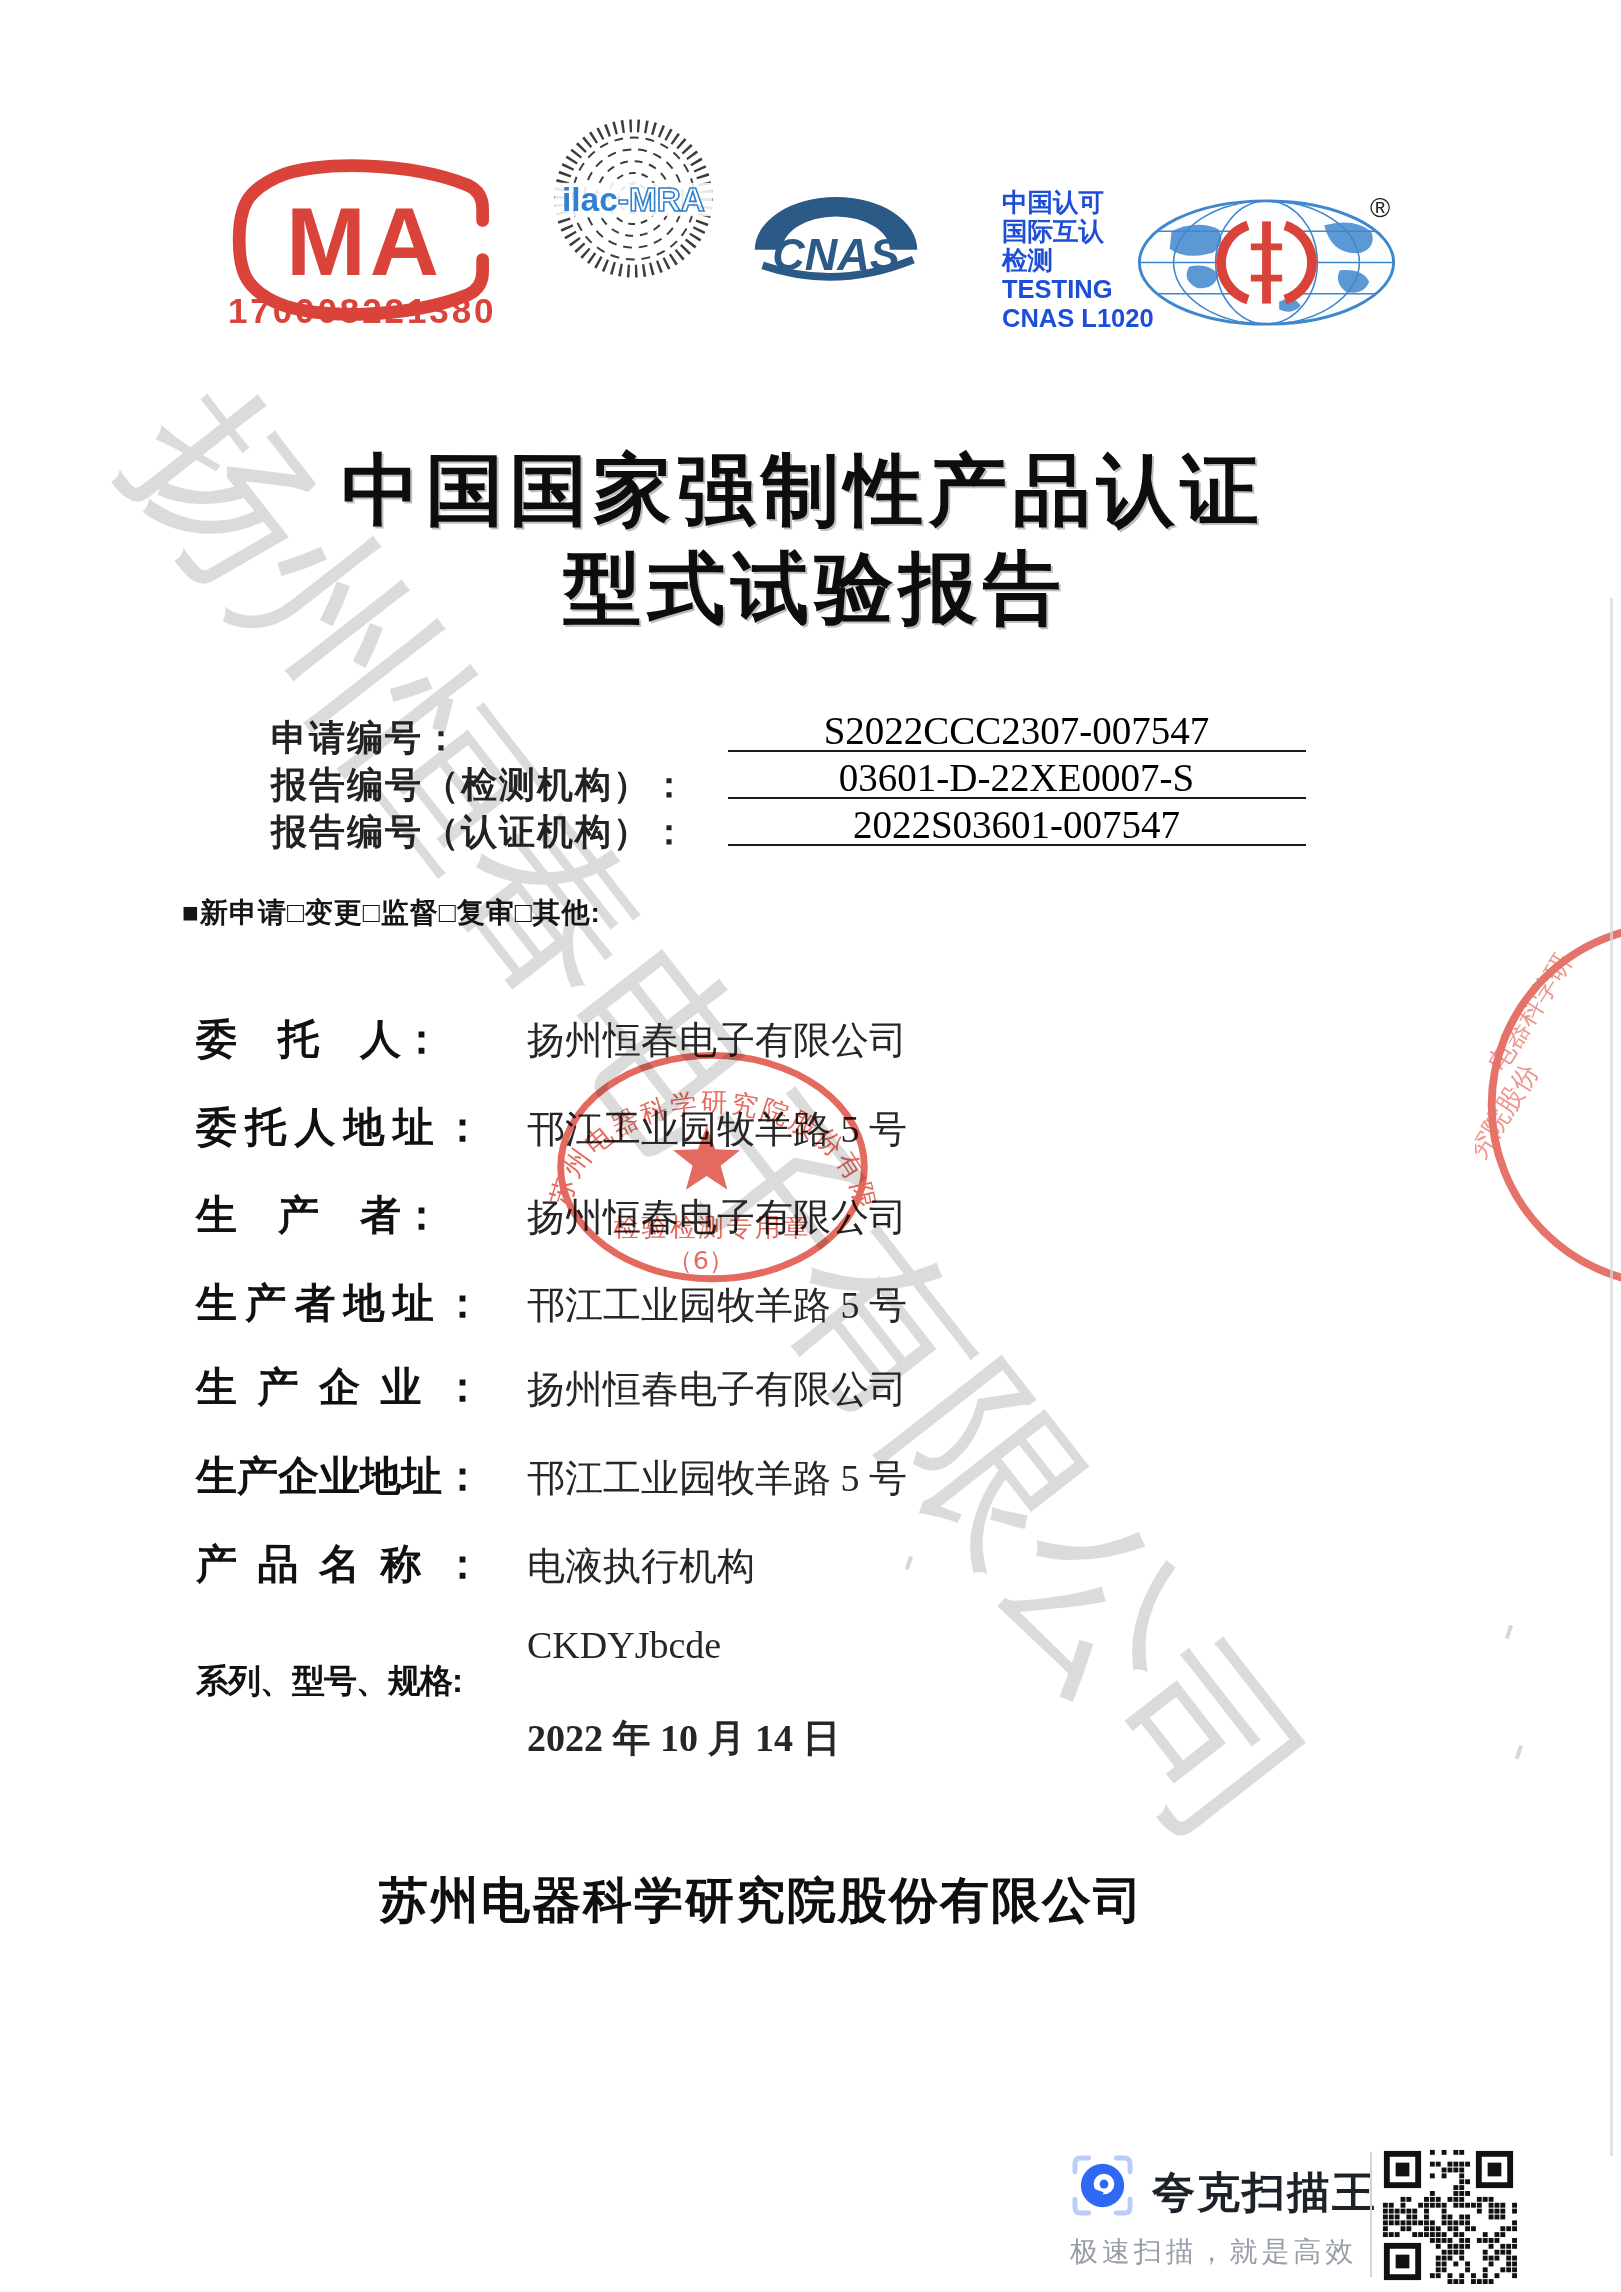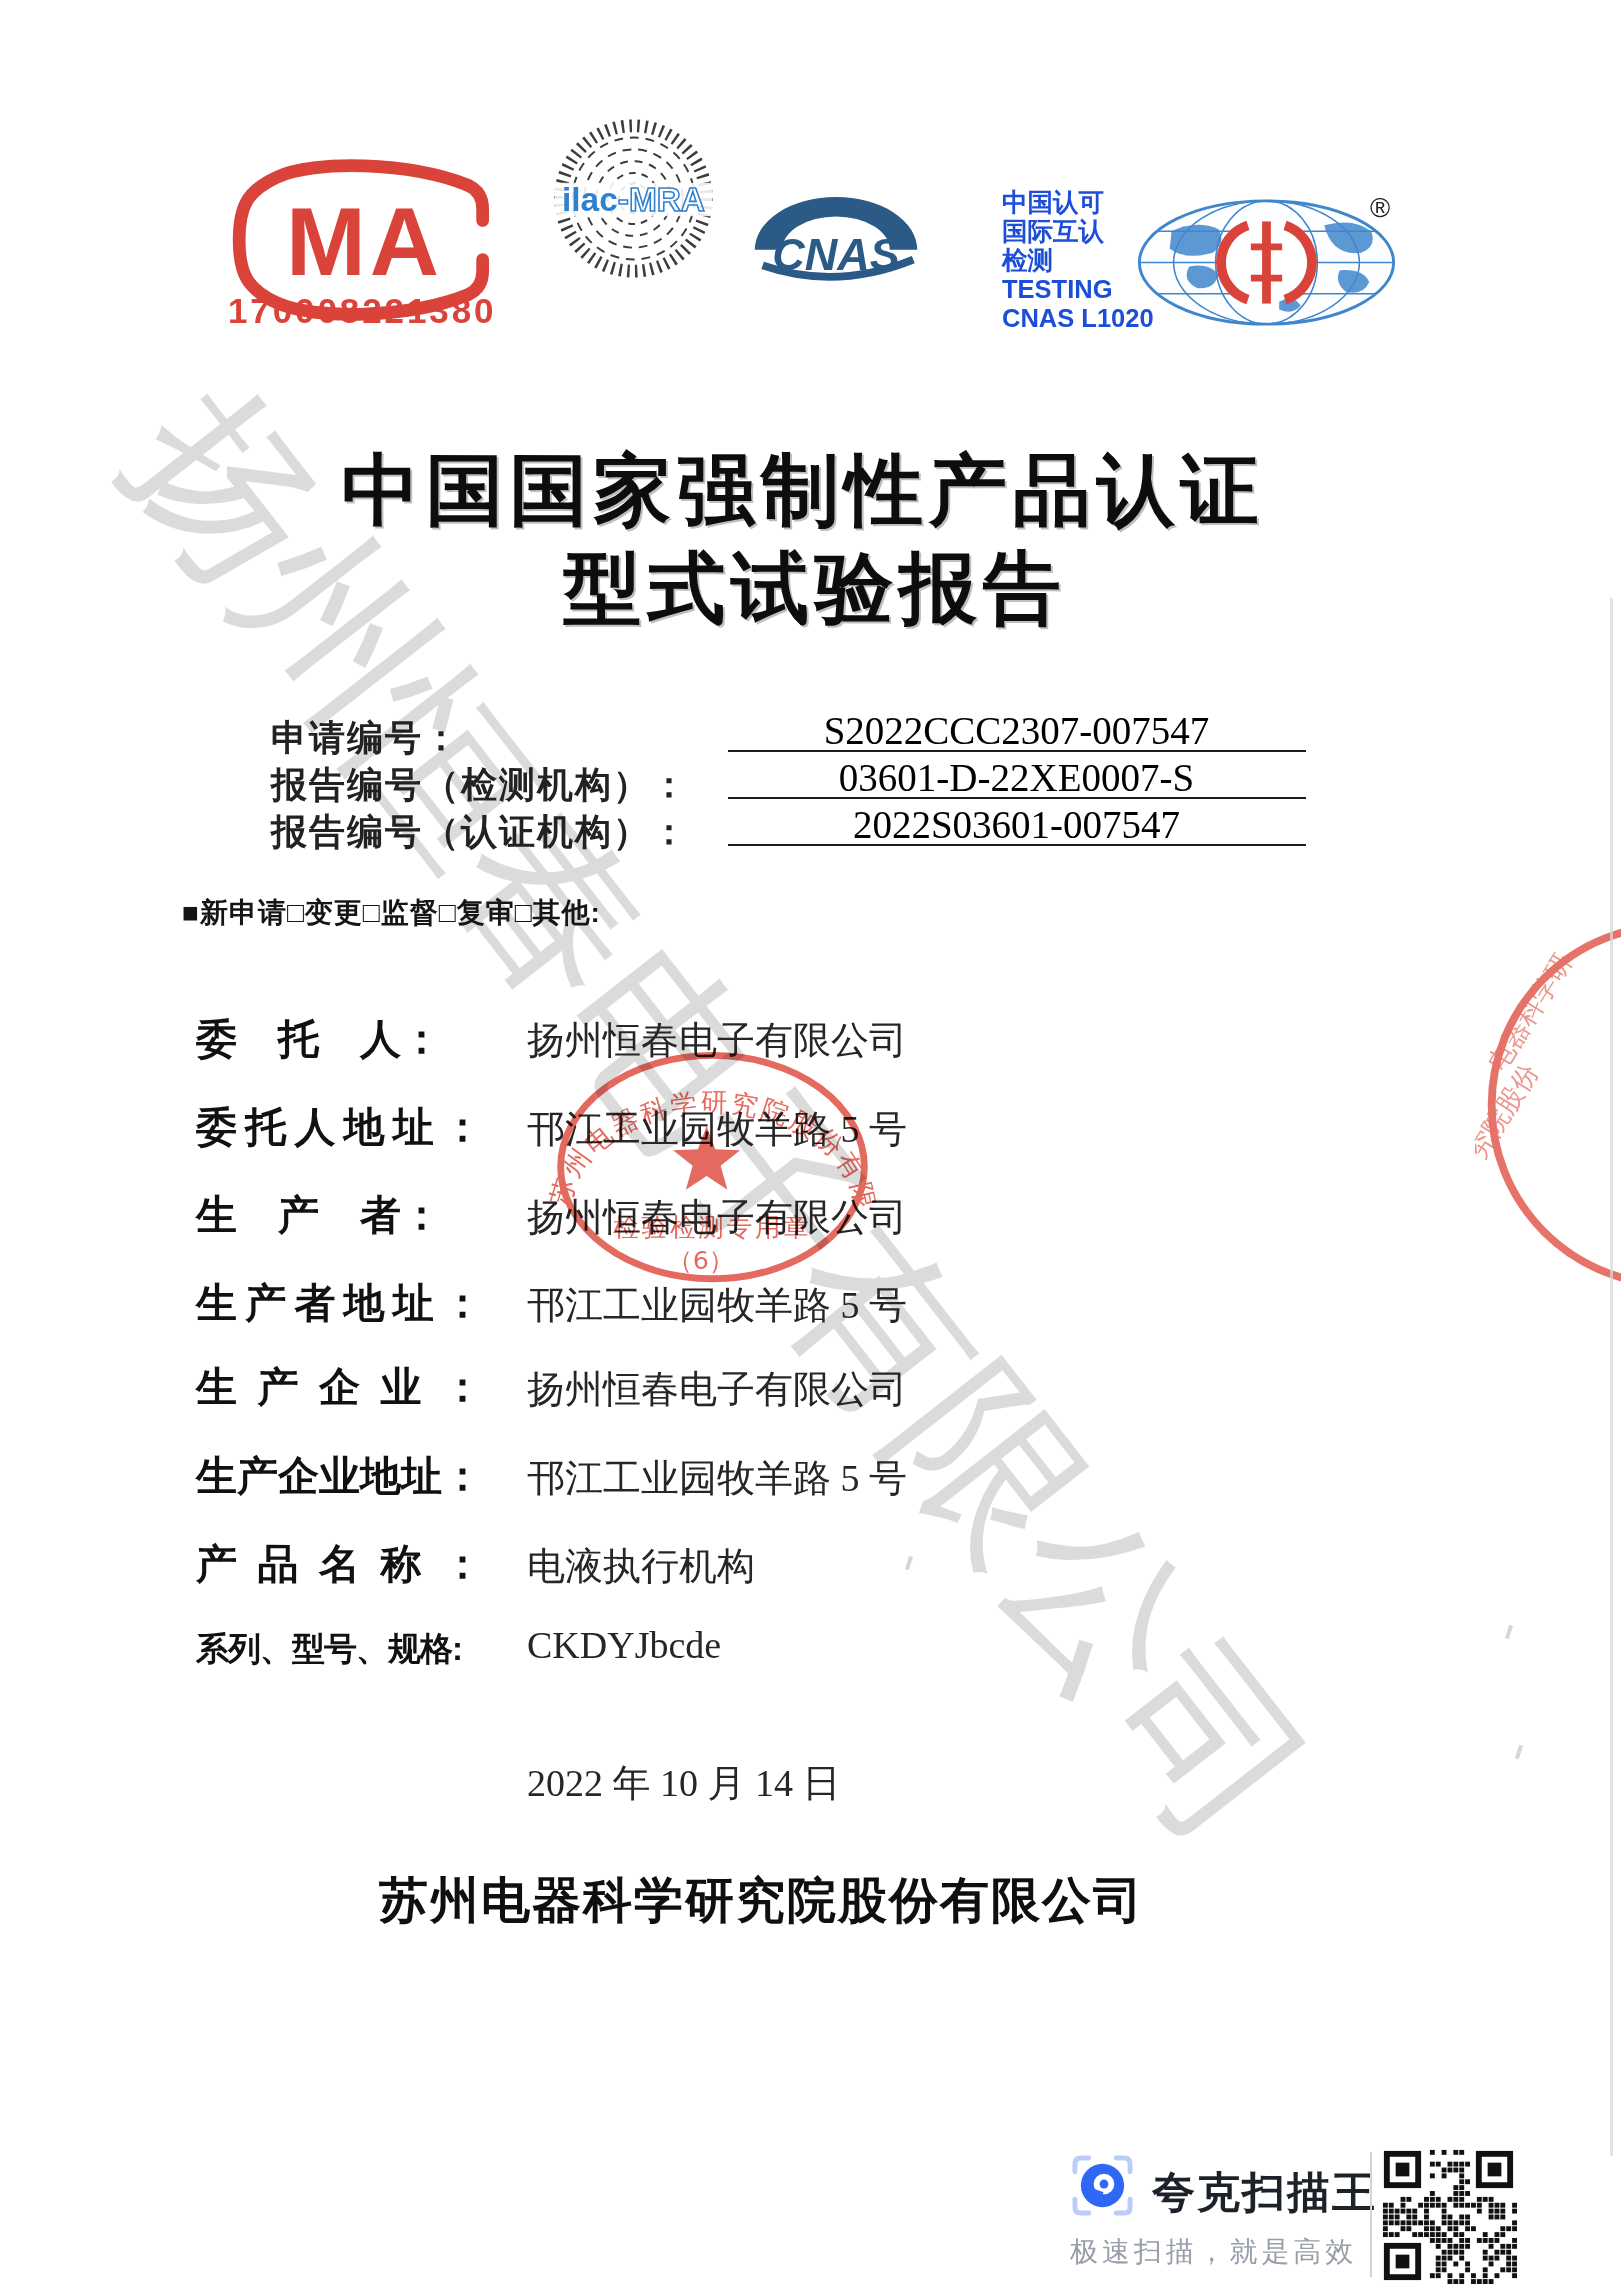--- a/index.html
+++ b/index.html
@@ -25,22 +25,22 @@
   .rn-label{left:271px;font-size:36px;font-weight:600;color:#222;letter-spacing:2px;}
   .rn-value{left:730px;width:573px;text-align:center;font-size:39px;color:#000000;
     font-family:Liberation Serif, serif;}
   .rn-line{left:728px;width:578px;height:0;border-bottom:2.9px solid #1c1c1c;}
   
   #app-type{left:182px;top:894px;font-size:28px;font-weight:600;color:#151515;letter-spacing:1px;}
   
   .f-label{left:196px;font-size:41px;font-weight:700;color:#111;white-space:pre;}
   .f-value{left:527px;font-size:38px;color:#262626;
     font-family:"Liberation Serif","DejaVu Serif",serif;white-space:pre;}
-  .cond{font-size:33px;letter-spacing:-1px;}
-  .bold-val{font-weight:400;margin-top:45px;}
+  .cond{font-size:33px;letter-spacing:-1px;margin-top:32px;}
+  .bold-val{font-weight:700;}
   #issuer{left:0;top:1868px;width:1523px;text-align:center;font-size:49px;font-weight:700;
     color:#0f0f0f;letter-spacing:2px;}
   
   .stamp{z-index:4;mix-blend-mode:multiply;}
   
   #edge-line{left:1610px;top:598px;width:2.9px;height:1558px;background:#d9d9d9;opacity:.75;z-index:5;}
   .stray{background:#b5b5b5;width:3.9px;height:13.7px;opacity:.55;transform:rotate(18deg);z-index:2;}
   
   #scan-title{left:1152px;top:2164px;font-size:43px;font-weight:700;color:#1d2129;letter-spacing:2px;}
   #scan-tagline{left:1070px;top:2233px;font-size:28px;color:#989ea8;letter-spacing:3.9px;}

